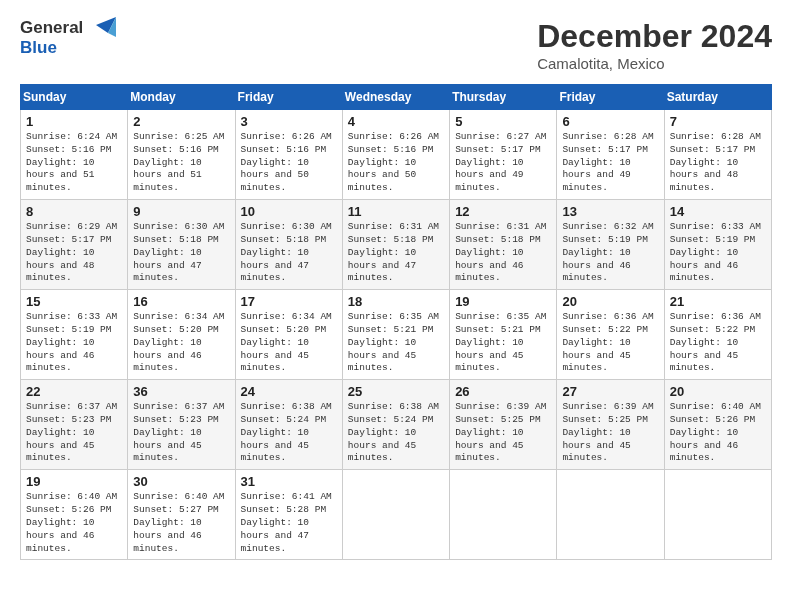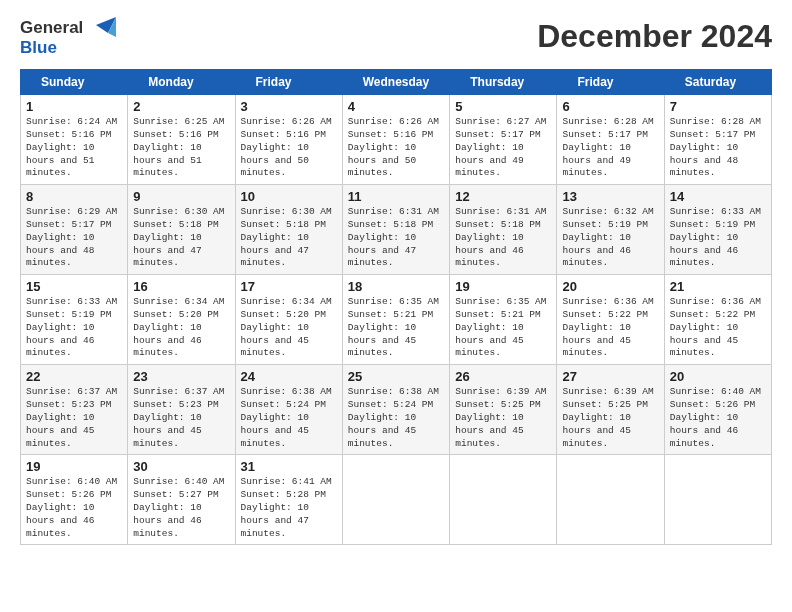--- a/index.html
+++ b/index.html
@@ -40,21 +40,21 @@
     }
     .calendar {
       width: 100%;
       border-collapse: collapse;
       font-size: 10.5px;
     }
     .calendar th {
       background: #1a5fb4;
       color: #fff;
       text-align: left;
-      padding: 5px 20px;
+      padding: 5px 2px;
       font-size: 12px;
       font-weight: bold;
       border: 1px solid #1a5fb4;
       margin-top: 30px;
     }
     .calendar td {
       border: 1px solid #ccc;
       vertical-align: top;
       padding: 4px 5px;
       width: 14.28%;
@@ -92,20 +92,21 @@
         <span style="color:#1a5fb4">Blue</span>
       </div>
       <svg width="22" height="38" viewBox="0 0 22 38" style="margin-left:2px;margin-top:-8px">
         <polygon points="2,10 22,2 14,18" fill="#1a5fb4"></polygon>
         <polygon points="14,18 22,2 22,22" fill="#4a9fd4"></polygon>
       </svg>
     </div>
   </div>
     <div class="title-block">
       <div class="calendar-title">December 2024</div>
+      <div class="calendar-subtitle">Camalotita, Mexico</div>
     </div>
   </div>
 
   <table class="calendar">
     <thead>
       <tr>
         <th>Sunday</th>
         <th>Monday</th>
         <th>Friday</th>
         <th>Wednesday</th>
@@ -248,21 +249,21 @@
         </td>
         </tr>
         <tr>
           <td>
           <span class="day-num">22</span>
           <div class="day-info">
             Sunrise: 6:37 AM<br>Sunset: 5:23 PM<br>Daylight: 10 hours and 45 minutes.
           </div>
         </td>
           <td>
-          <span class="day-num">23</span>
+          <span class="day-num">36</span>
           <div class="day-info">
             Sunrise: 6:37 AM<br>Sunset: 5:23 PM<br>Daylight: 10 hours and 45 minutes.
           </div>
         </td>
           <td>
           <span class="day-num">24</span>
           <div class="day-info">
             Sunrise: 6:38 AM<br>Sunset: 5:24 PM<br>Daylight: 10 hours and 45 minutes.
           </div>
         </td>

